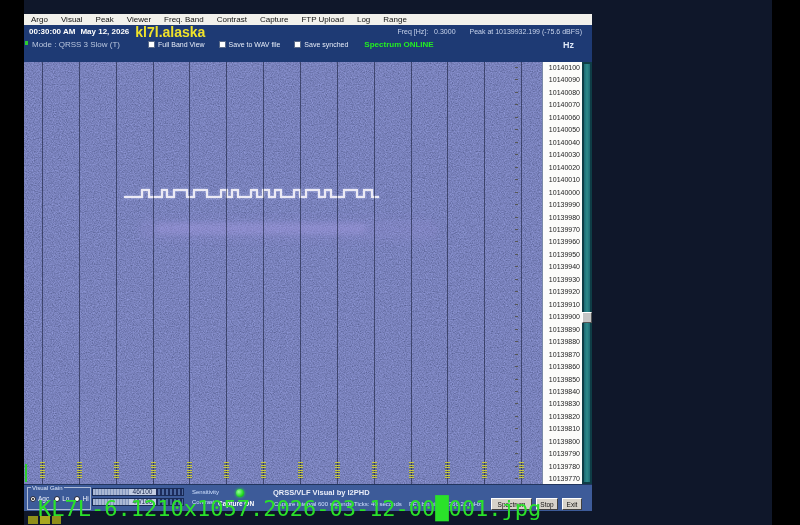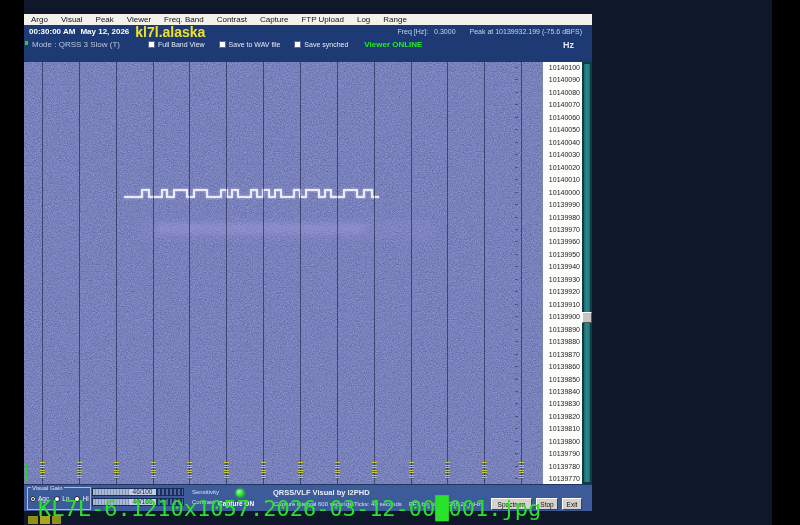--- a/index.html
+++ b/index.html
@@ -132,21 +132,21 @@
             </span>
             <span class="cb">
               <span class="cbbox"></span>
               <span>Save to WAV file</span>
             </span>
             <span class="cb">
               <span class="cbbox"></span>
               <span>Save synched</span>
             </span>
           </span>
-        <span class="grabber">Viewer ONLINE</span>
+        <span class="grabber">Spectrum ONLINE</span>
       </div>
       <span class="hz hrow2-hz" style="top:15px;">Hz</span>
       <div class="hdr-green-dot"></div>
     </div>
 
     <div class="main">
       <div class="spectrogram">
         <svg class="noise" width="518" height="422">
           <filter id="nz" x="0" y="0" width="100%" height="100%">
             <feTurbulence type="fractalNoise" baseFrequency="0.85" numOctaves="2" seed="7" stitchTiles="stitch"></feTurbulence>

